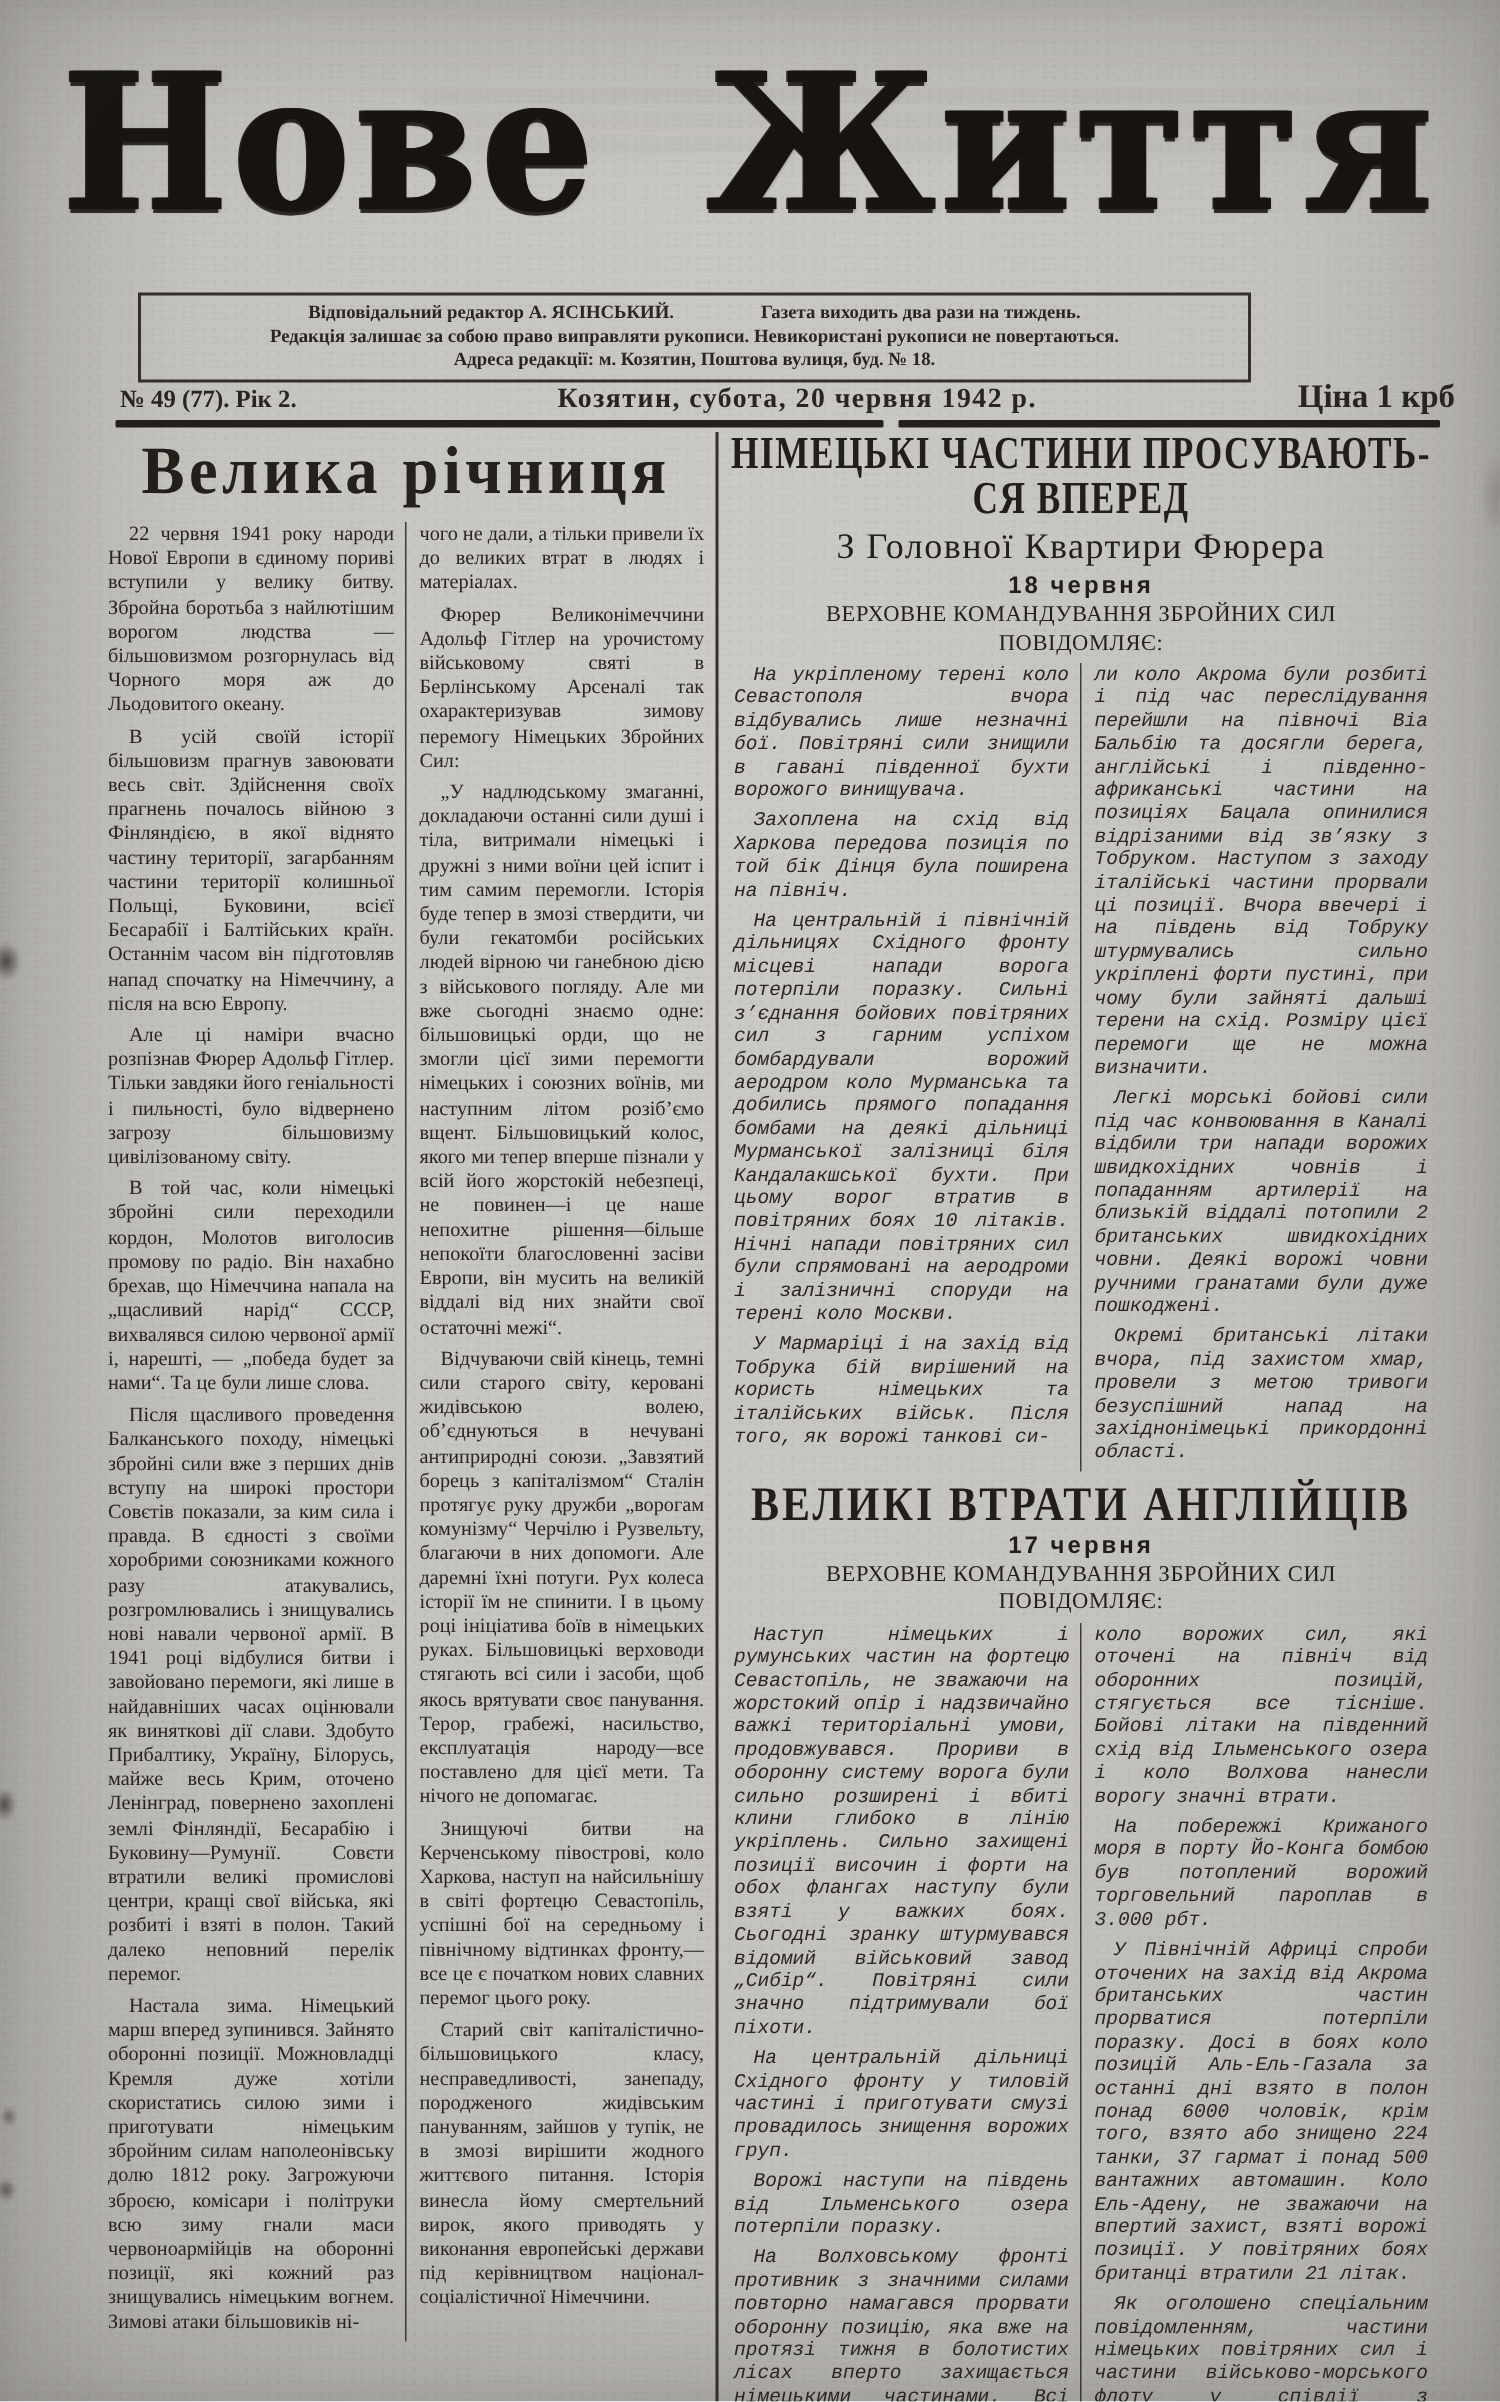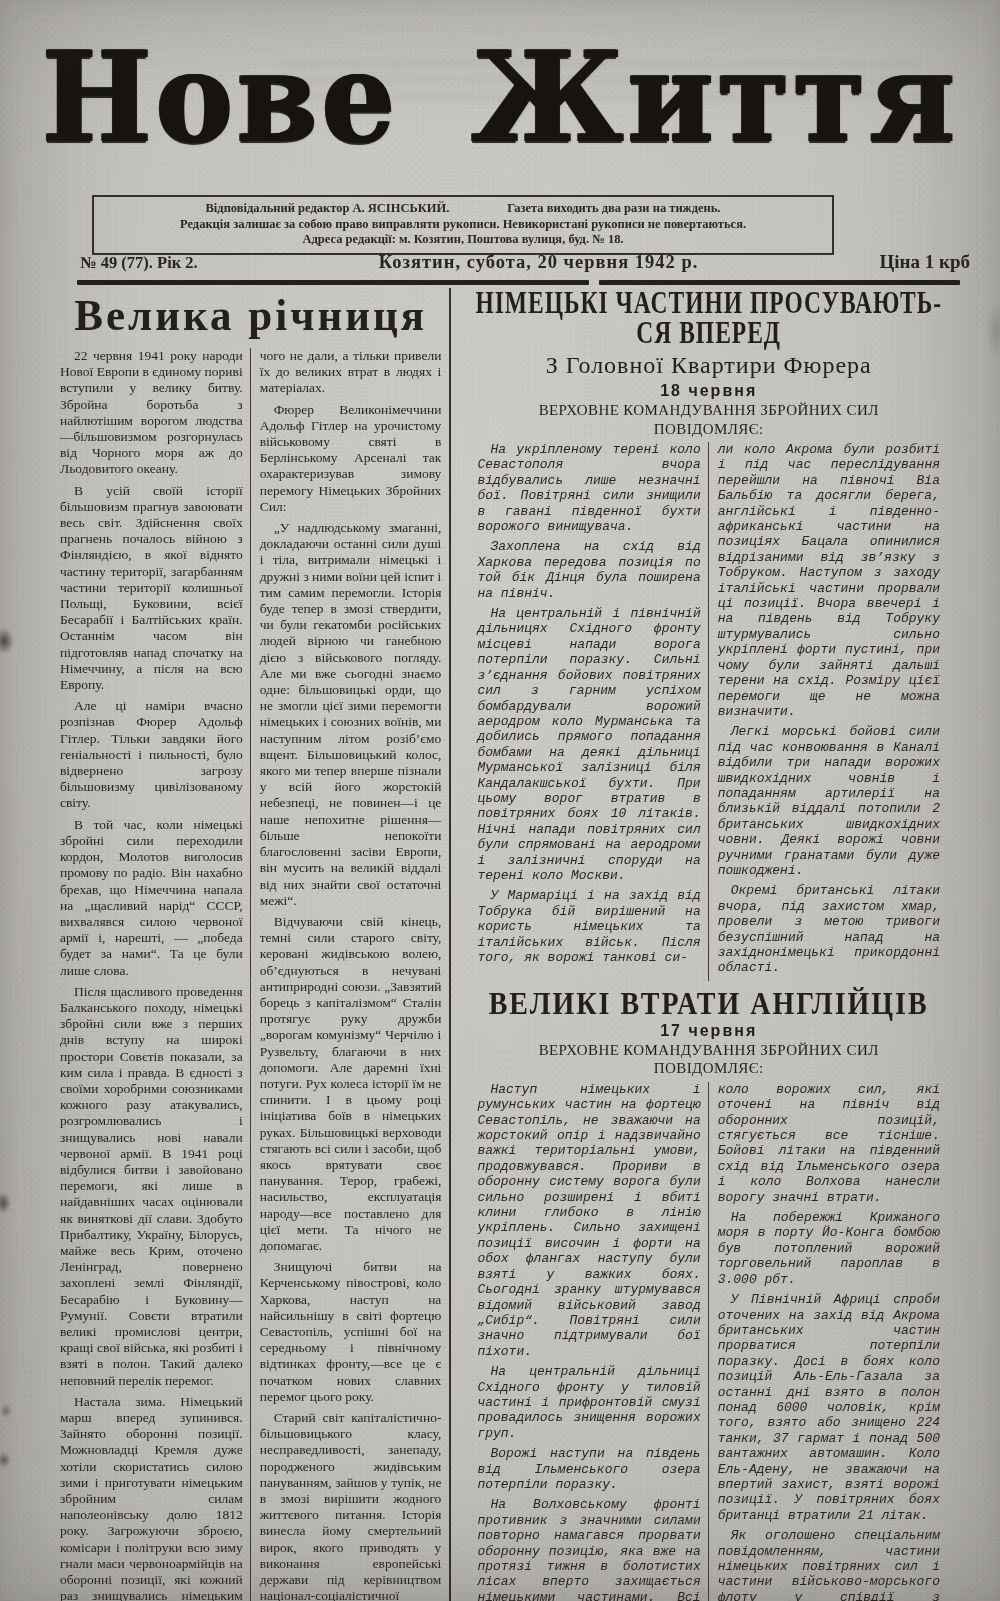--- a/index.html
+++ b/index.html
@@ -38,30 +38,30 @@
         border:2px solid #353129;padding:4px 10px 5px;
         font-weight:700;font-size:12.5px;line-height:15.5px;color:#2b2720;}
   .ib-row1{display:flex;justify-content:center;gap:58px;}
   .ib-row2,.ib-row3{text-align:center;}
 
   
   .dateline{position:absolute;top:251px;left:80px;width:890px;display:flex;align-items:baseline;
         font-weight:700;color:#29251f;}
   .dl-issue{font-size:16.5px;white-space:nowrap;}
   .dl-center{flex:1;text-align:center;font-size:18.5px;letter-spacing:1px;white-space:nowrap;}
-  .dl-price{font-size:19px;white-space:nowrap;}
+  .dl-price{font-size:22px;white-space:nowrap;}
 
   .thickrule{position:absolute;top:280px;left:77px;width:883px;display:flex;gap:10px;}
   .thickrule div{height:5px;background:#241f1a;border-radius:1px;}
   .tr-l{width:512px;} .tr-r{flex:1;}
 
   
-  .bodygrid{position:absolute;top:288px;left:58px;width:884px;bottom:0;display:flex;}
+  .bodygrid{position:absolute;top:288px;left:70px;width:884px;bottom:0;display:flex;}
   .half-left{width:424px;border-right:2.5px solid #36322b;padding-right:6px;box-sizing:border-box;}
-  .half-right{flex:1;margin-left:24px;}
+  .half-right{flex:1;margin-left:8px;}
 
   .art-title{margin:4px 0 10px;text-align:center;font-family:"Liberation Serif",serif;
         font-weight:700;font-size:43px;line-height:46px;letter-spacing:3px;color:#24201a;
         transform:scaleY(1.05);}
   .cols{display:flex;align-items:stretch;}
   .col{width:50%;box-sizing:border-box;padding:0 7px 0 2px;}
   .cols .col:first-child{border-right:1.5px solid #403c34;}
   .cols .col:last-child{padding-left:9px;padding-right:2px;}
 
   .textcol{font-size:13.5px;line-height:16.2px;text-align:justify;color:#29251e;}
@@ -173,21 +173,21 @@
         </div>
         <div class="r-date">17 червня</div>
         <div class="r-org">
           <div>ВЕРХОВНЕ КОМАНДУВАННЯ ЗБРОЙНИХ СИЛ</div>
           <div>ПОВІДОМЛЯЄ:</div>
         </div>
       </div>
       <div class="cols rowB">
         <div class="col italcol">
             <p>Наступ німецьких і румунських частин на фортецю Севастопіль, не зважаючи на жорстокий опір і надзвичайно важкі територіальні умови, продовжувався. Прориви в оборонну систему ворога були сильно розширені і вбиті клини глибоко в лінію укріплень. Сильно захищені позиції височин і форти на обох флангах наступу були взяті у важких боях. Сьогодні зранку штурмувався відомий військовий завод „Сибір“. Повітряні сили значно підтримували бої піхоти.</p>
-            <p>На центральній дільниці Східного фронту у тиловій частині і прифронтовій смузі провадилось знищення ворожих груп.</p>
+            <p>На центральній дільниці Східного фронту у тиловій частині і приготувати смузі провадилось знищення ворожих груп.</p>
             <p>Ворожі наступи на південь від Ільменського озера потерпіли поразку.</p>
             <p>На Волховському фронті противник з значними силами повторно намагався прорвати оборонну позицію, яка вже на протязі тижня в болотистих лісах вперто захищається німецькими частинами. Всі напади залишилися без успіху. Кільце нав-</p>
           </div>
         <div class="col italcol cont">
             <p>коло ворожих сил, які оточені на північ від оборонних позицій, стягується все тісніше. Бойові літаки на південний схід від Ільменського озера і коло Волхова нанесли ворогу значні втрати.</p>
             <p>На побережжі Крижаного моря в порту Йо-Конга бомбою був потоплений ворожий торговельний пароплав в 3.000 рбт.</p>
             <p>У Північній Африці спроби оточених на захід від Акрома британських частин прорватися потерпіли поразку. Досі в боях коло позицій Аль-Ель-Газала за останні дні взято в полон понад 6000 чоловік, крім того, взято або знищено 224 танки, 37 гармат і понад 500 вантажних автомашин. Коло Ель-Адену, не зважаючи на впертий захист, взяті ворожі позиції. У повітряних боях британці втратили 21 літак.</p>
             <p>Як оголошено спеціальним повідомленням, частини німецьких повітряних сил і частини військово-морського флоту у співдії з італійськими повітряними і морськими силами нанесли важ-</p>
           </div>
       </div>

